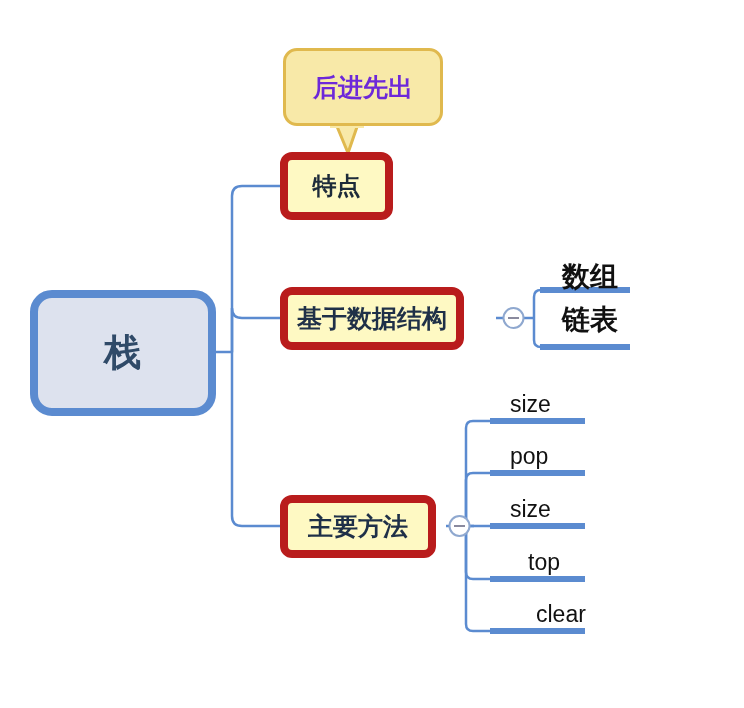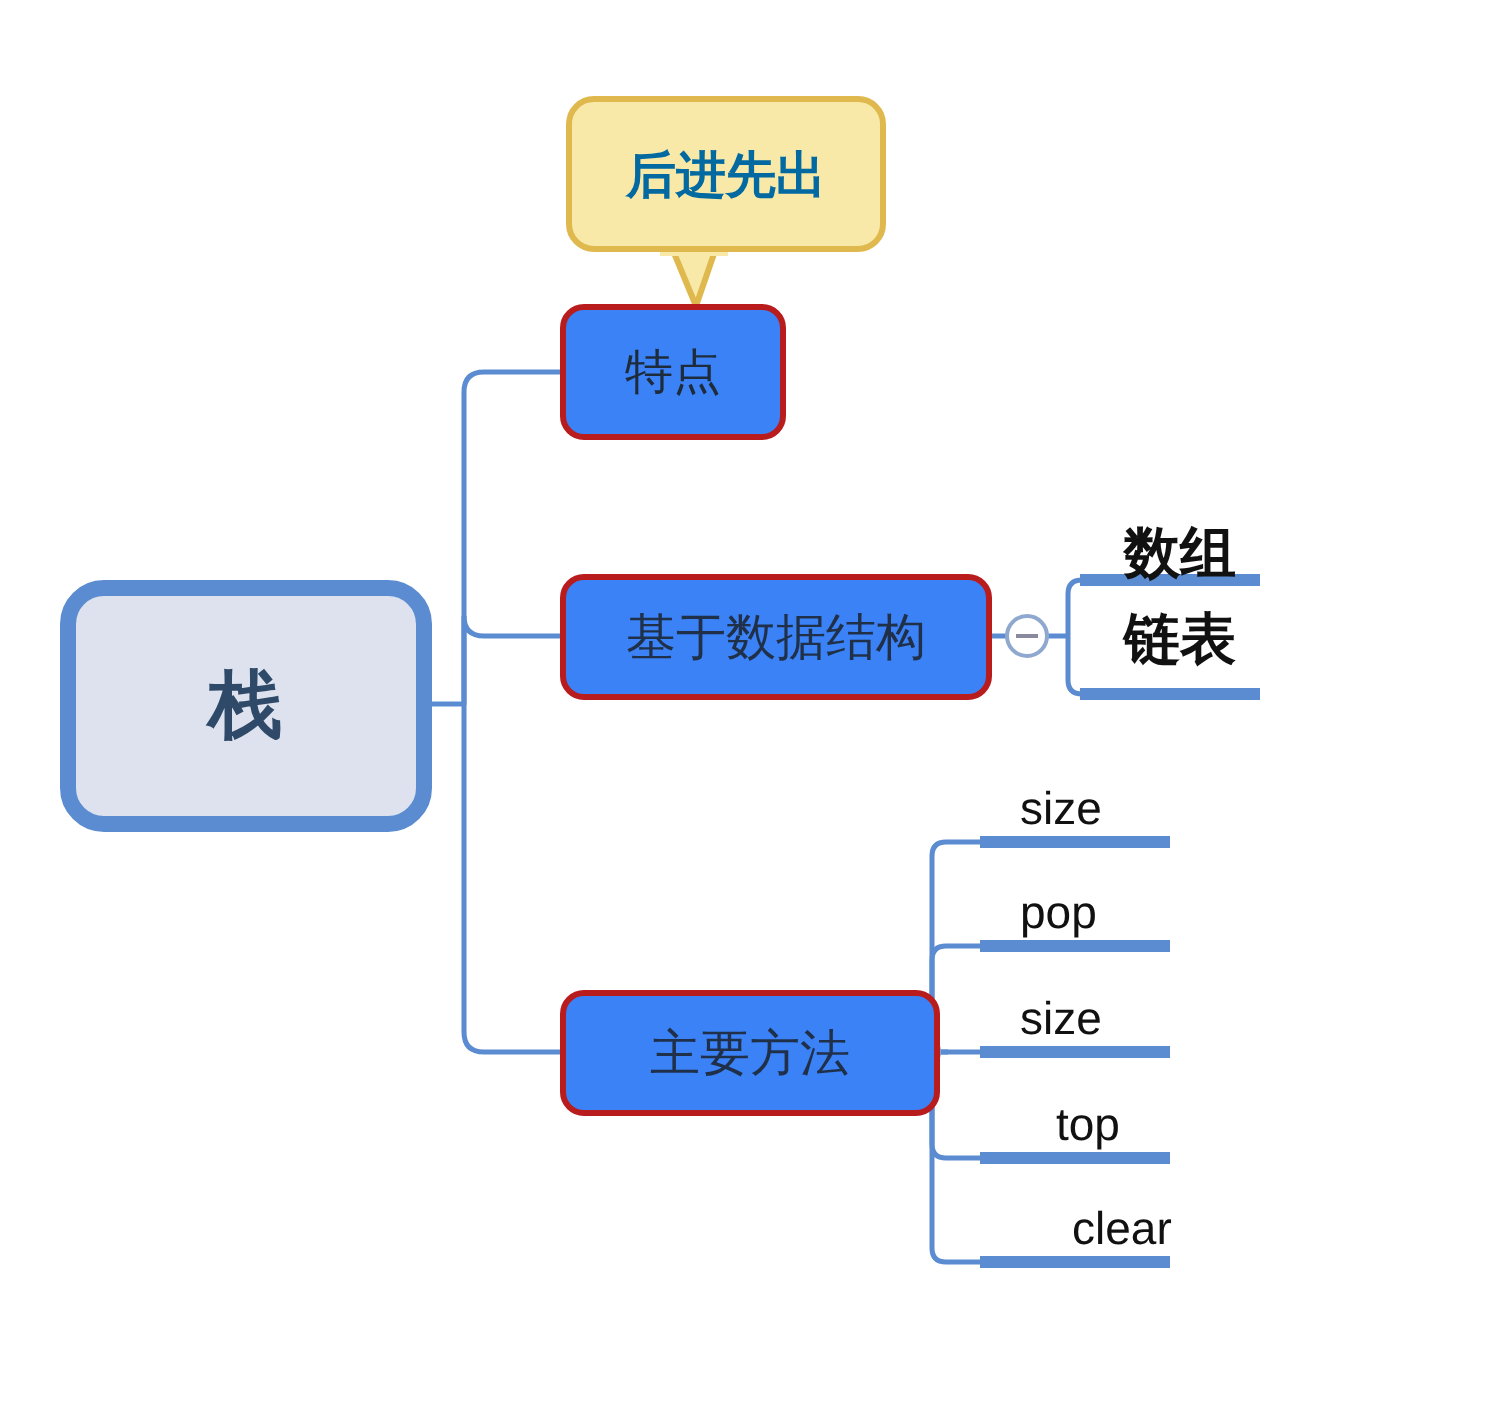--- a/index.html
+++ b/index.html
@@ -39,64 +39,64 @@
     background: #dde2ee;
     border: 8px solid #5b8bd0;
     border-radius: 22px;
     color: #2f4a68;
     font-size: 37px;
     font-weight: bold;
     letter-spacing: 1px;
   }
   
   .node-l1 {
-    background: #3b82f6;
-    border: 3px solid #b91c1c;
+    background: #fef9c3;
+    border: 8px solid #b91c1c;
     border-radius: 12px;
     color: #1d2b3a;
-    font-weight: normal;
+    font-weight: bold;
   }
   .node-tedian {
     left: 280px;
     top: 152px;
     width: 113px;
     height: 68px;
     font-size: 24px;
   }
   .node-jiyu {
     left: 280px;
     top: 287px;
-    width: 216px;
+    width: 184px;
     height: 63px;
     font-size: 25px;
     color: #1f3048;
   }
   .node-zhuyao {
     left: 280px;
     top: 495px;
-    width: 190px;
+    width: 156px;
     height: 63px;
     font-size: 25px;
     color: #1f3048;
   }
   
   .callout {
     position: absolute;
     left: 283px;
     top: 48px;
     width: 160px;
     height: 78px;
     box-sizing: border-box;
     background: #f8e9a8;
     border: 3px solid #e0b94e;
     border-radius: 14px;
     display: flex;
     align-items: center;
     justify-content: center;
-    color: #0369a1;
+    color: #6d28d9;
     font-size: 25px;
     font-weight: bold;
     white-space: nowrap;
   }
   
   .leaf {
     position: absolute;
     white-space: nowrap;
     color: #111111;
   }

